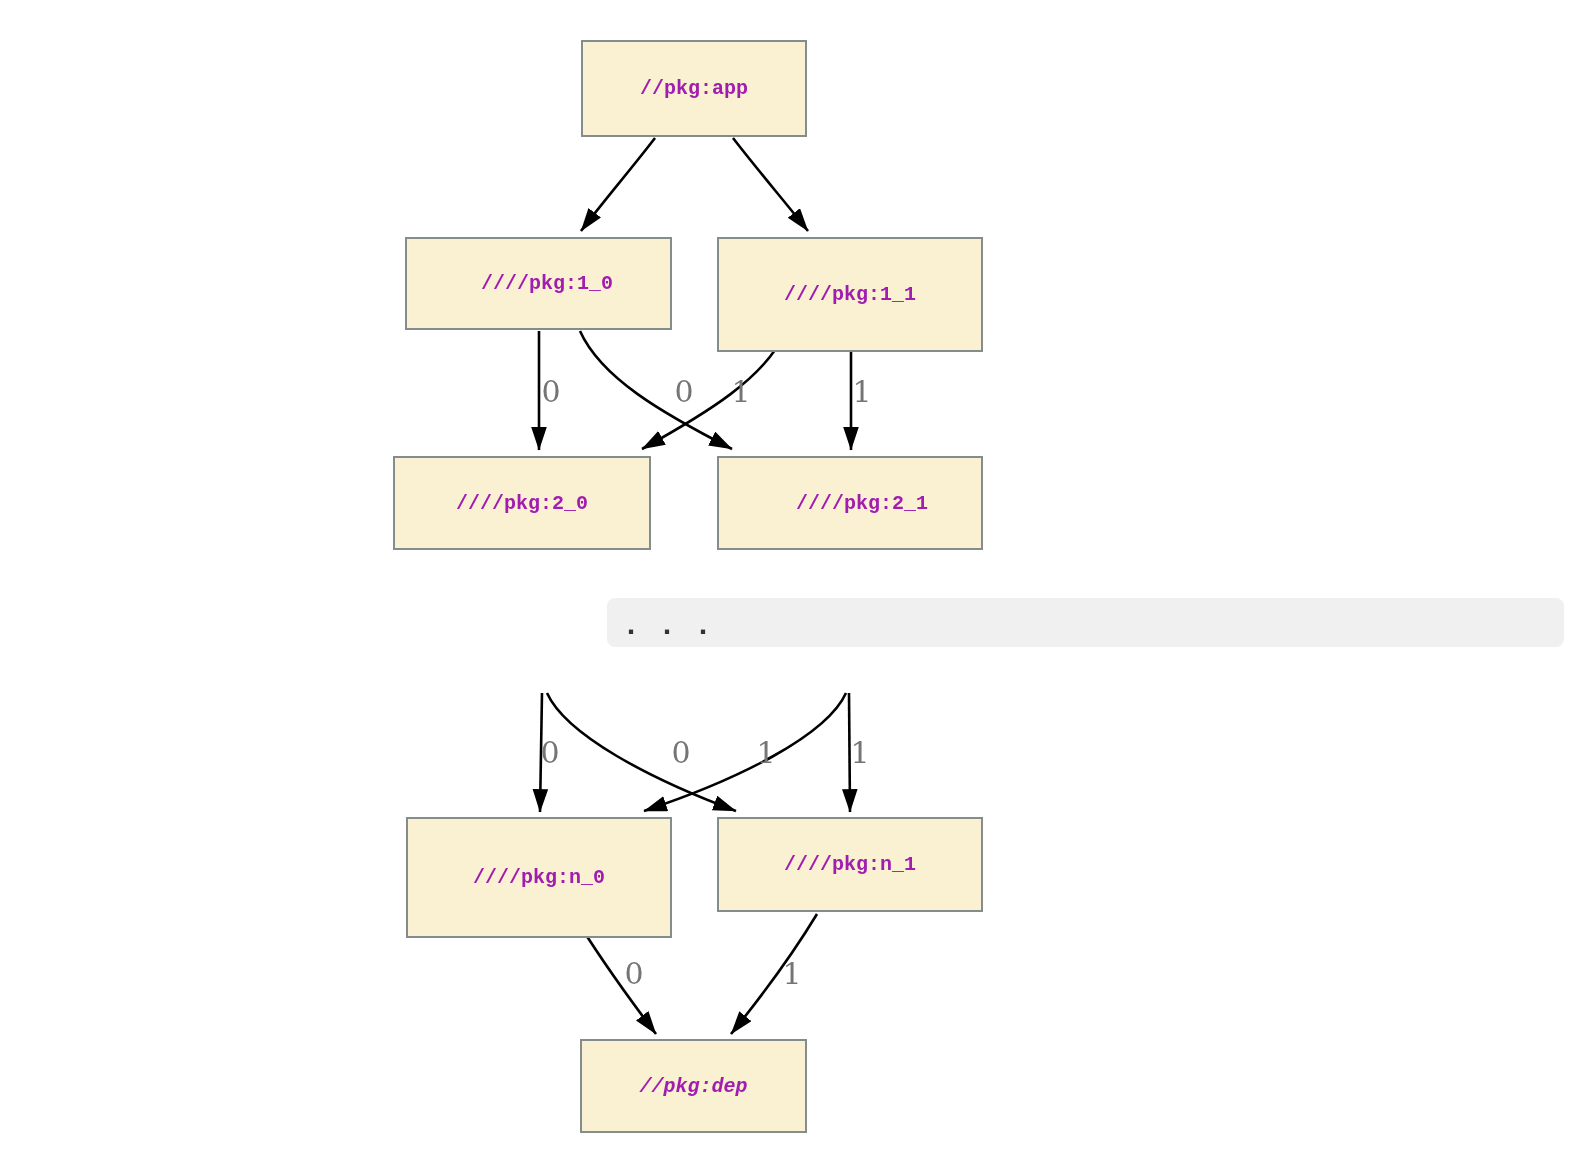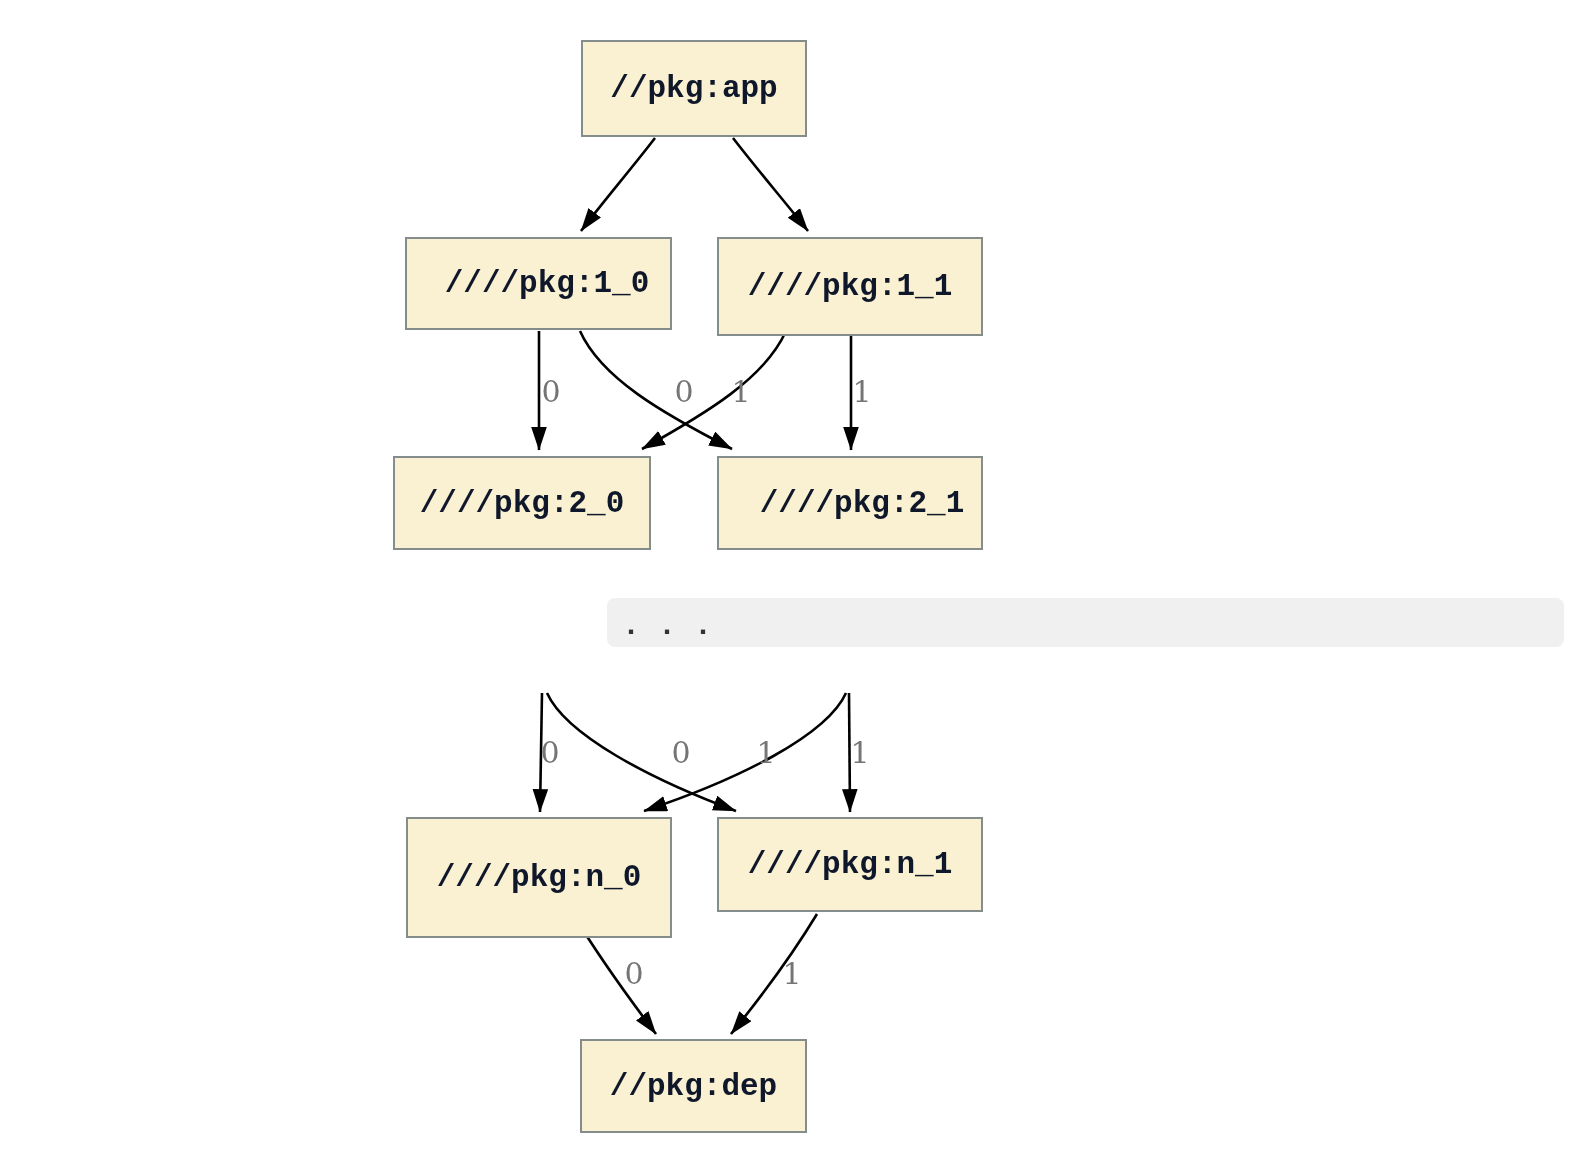--- a/index.html
+++ b/index.html
@@ -25,22 +25,22 @@
   .node {
     position: absolute;
     box-sizing: border-box;
     background: #faf1d2;
     border: 2.5px solid #858c8c;
     display: flex;
     align-items: center;
     justify-content: center;
     font-family: "Liberation Mono", "DejaVu Sans Mono", monospace;
     font-weight: 700;
-    font-size: 31px;
-    color: #0f172a;
+    font-size: 20px;
+    color: #a21caf;
     white-space: pre;
   }
   .edge-label {
     position: absolute;
     transform: translate(-50%, -50%);
     font-family: "DejaVu Serif", "Liberation Serif", serif;
     font-size: 30px;
     line-height: 1;
     color: #757575;
     white-space: pre;
@@ -95,31 +95,31 @@
 
       <path d="M573,914 C596,952 628,997 656,1034" marker-end="url(#arrow)"></path>
       <path d="M817,914 C794,952 761,997 731,1034" marker-end="url(#arrow)"></path>
     </g>
   </svg>
 
   <div class="node" style="left:581px; top:40px;  width:226px; height:97px;">//pkg:app</div>
 
   <div class="node" style="left:405px; top:237px; width:267px; height:93px;padding-left:17px;">////pkg:1_0</div>
 
-  <div class="node" style="left:717px; top:237px; width:266px; height:99px;">////pkg:1_1</div>
+  <div class="node" style="left:717px; top:237px; width:266px; height:115px;">////pkg:1_1</div>
 
   <div class="node" style="left:393px; top:456px; width:258px; height:94px;">////pkg:2_0</div>
 
   <div class="node" style="left:717px; top:456px; width:266px; height:94px;padding-left:24px;">////pkg:2_1</div>
 
   <div class="node" style="left:406px; top:817px; width:266px; height:121px;">////pkg:n_0</div>
 
   <div class="node" style="left:717px; top:817px; width:266px; height:95px;">////pkg:n_1</div>
 
-  <div class="node" style="left:580px; top:1039px; width:227px; height:94px;">//pkg:dep</div>
+  <div class="node" style="left:580px; top:1039px; width:227px; height:94px;font-style:italic;">//pkg:dep</div>
 
   <div class="ellipsis-bar">
     <span class="ellipsis-text">. . .</span>
   </div>
 
   <span class="edge-label" style="left:551px; top:392px;">0</span>
   <span class="edge-label" style="left:741px; top:392px;">1</span>
   <span class="edge-label" style="left:684px; top:392px;">0</span>
   <span class="edge-label" style="left:862px; top:392px;">1</span>
 

